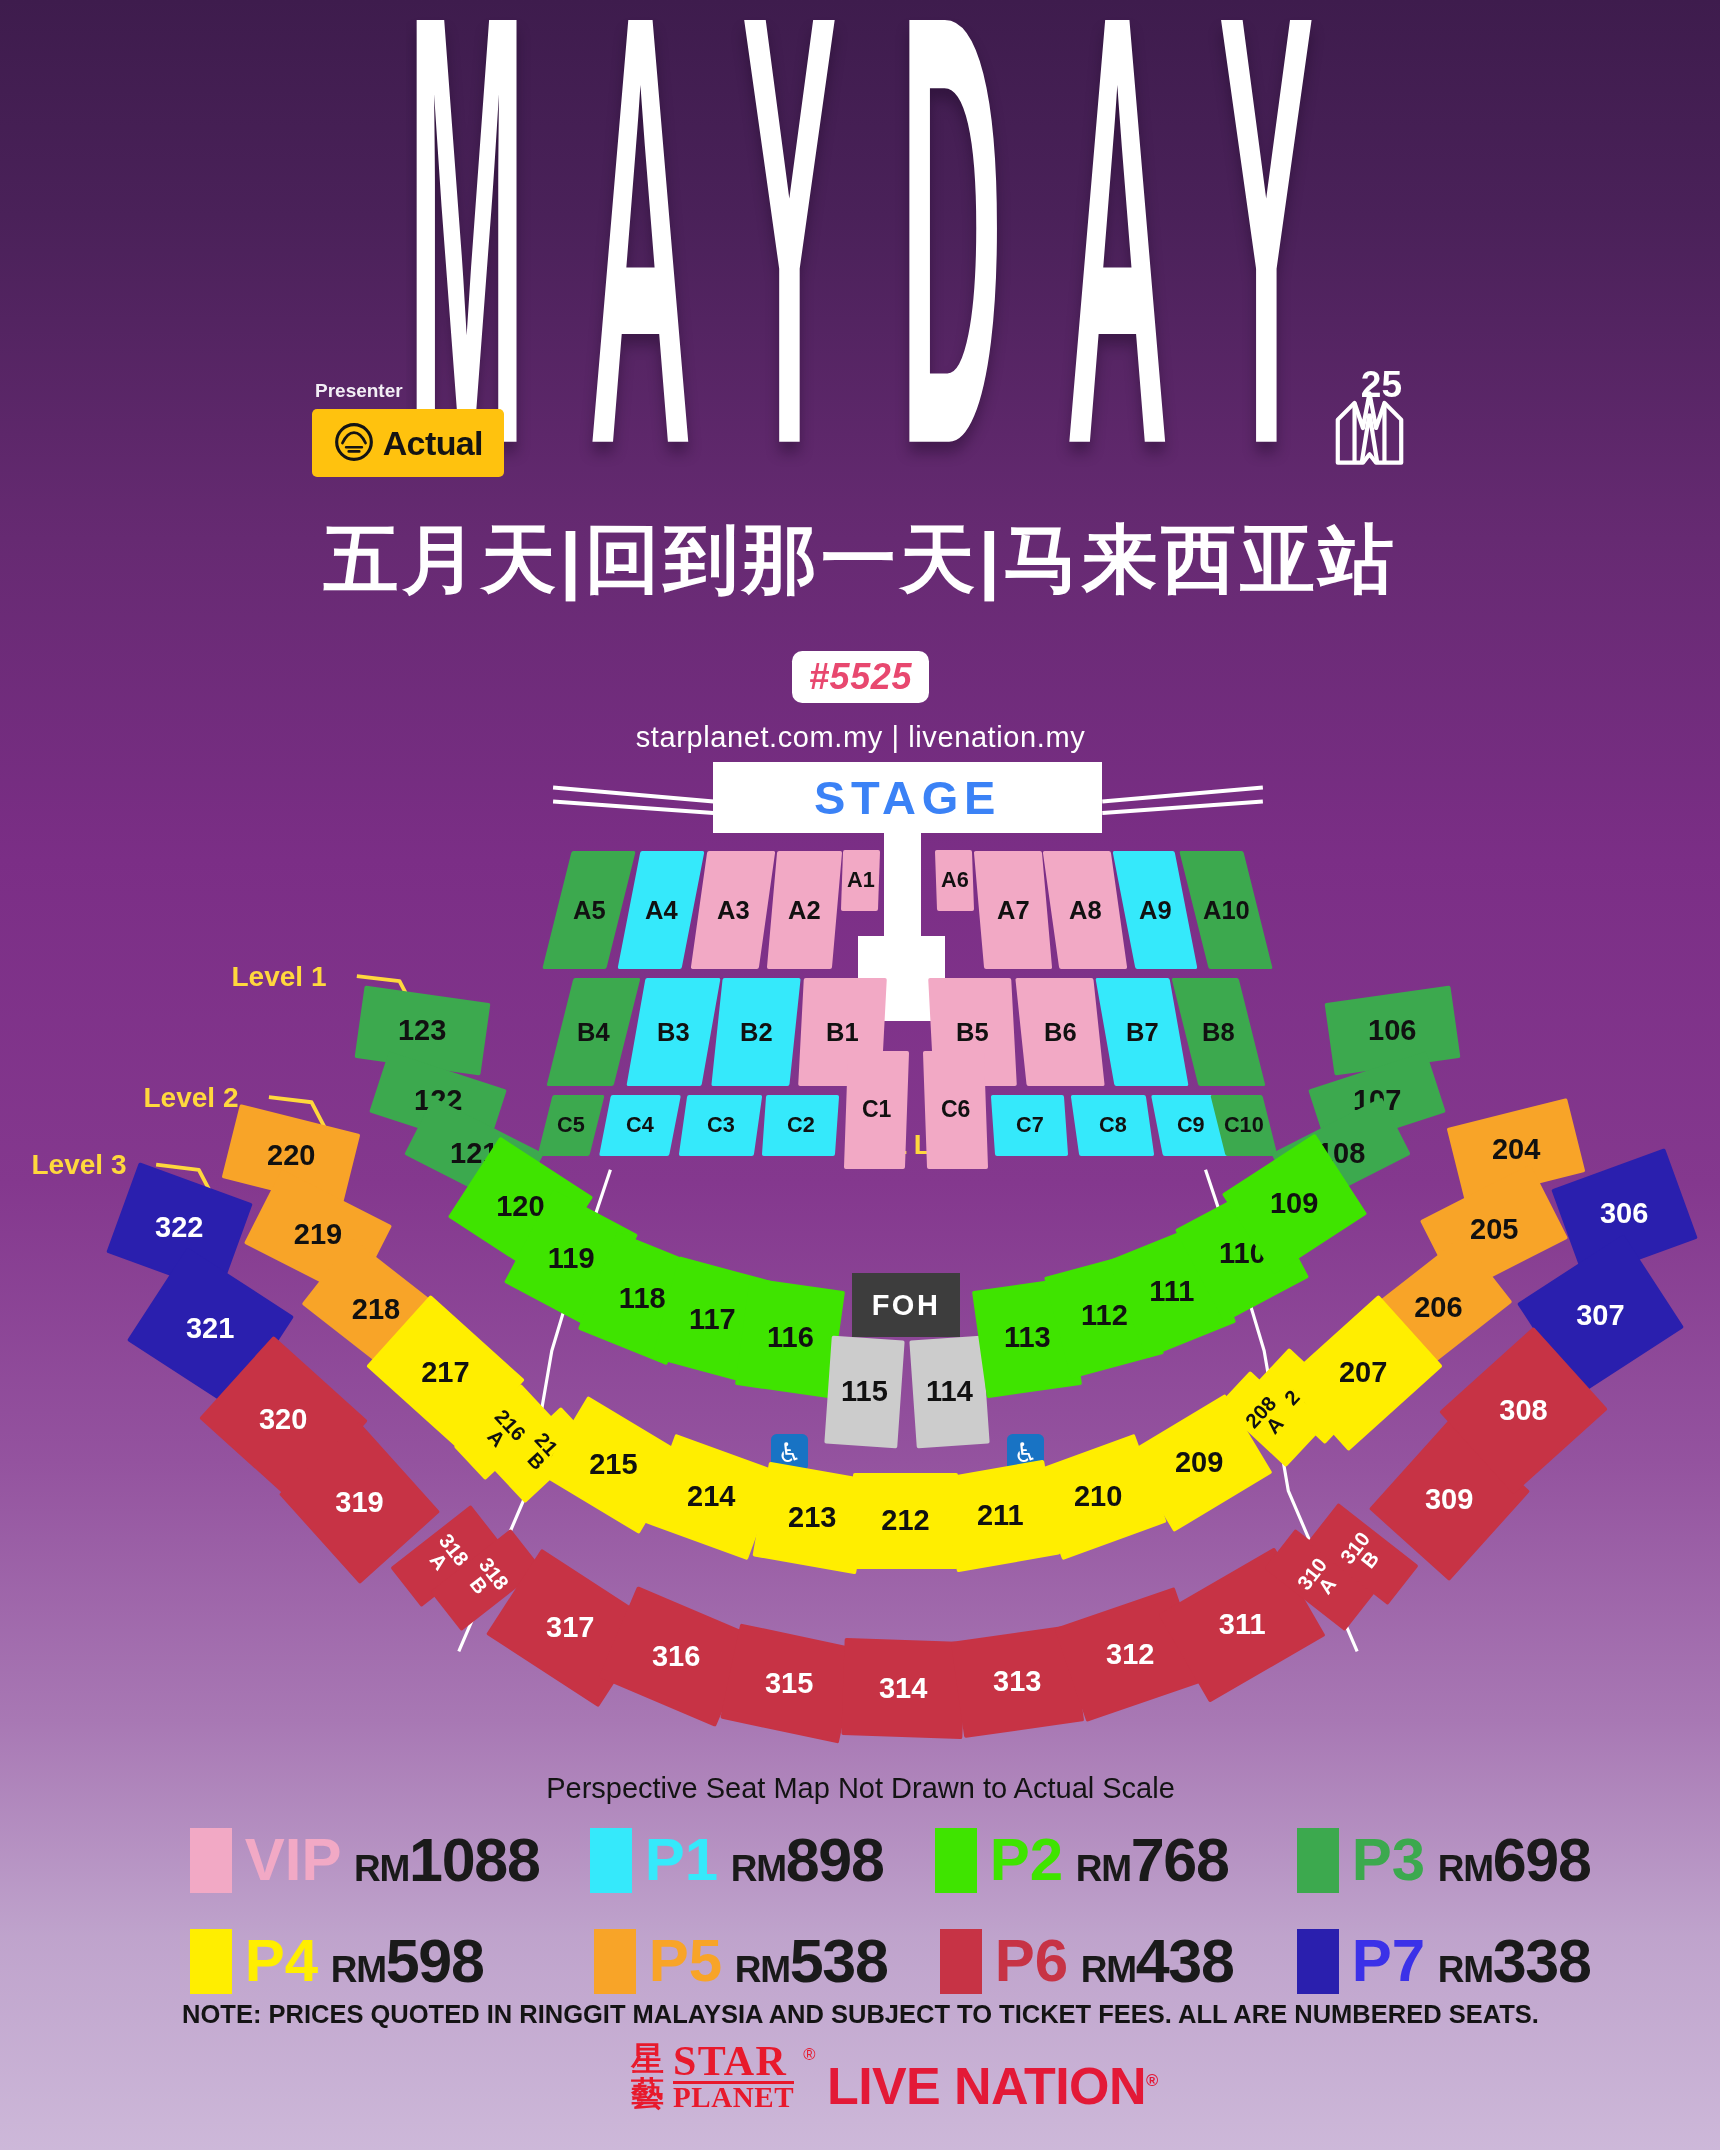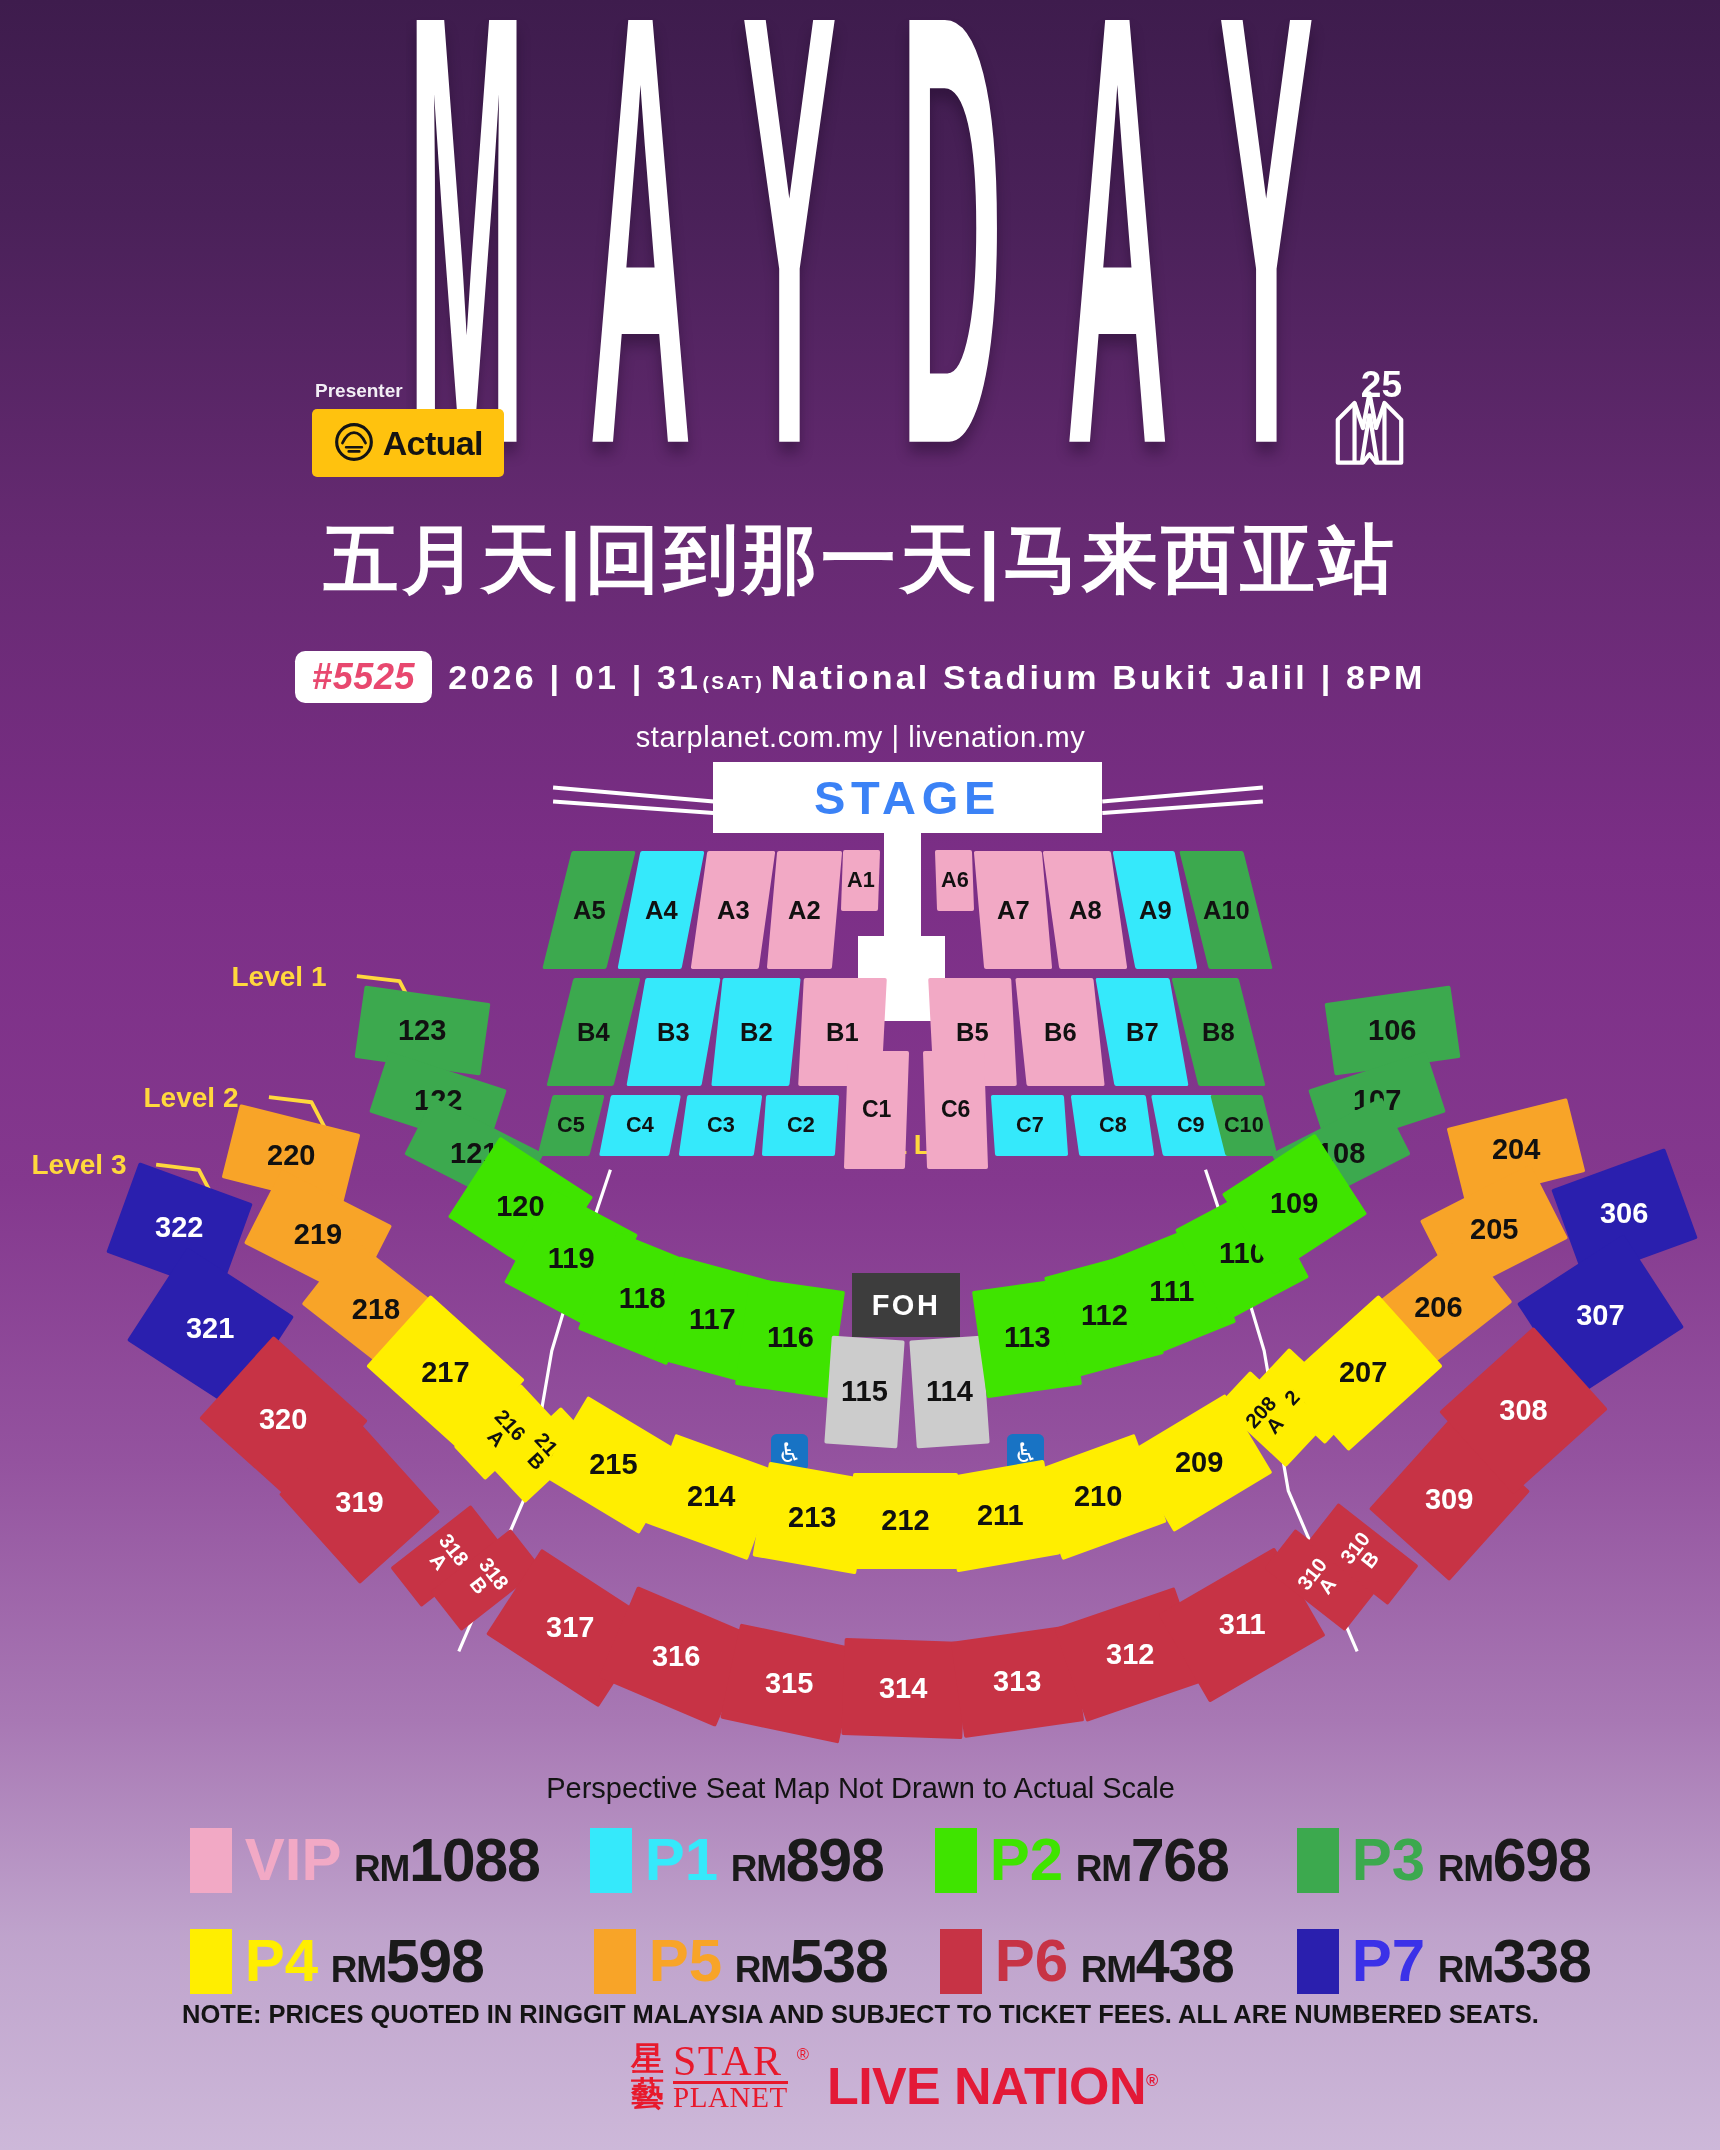--- a/index.html
+++ b/index.html
@@ -50,21 +50,21 @@
   .legend-item { position:absolute; display:flex; align-items:center; gap:12.7px; height:74px; }
   .legend-item .sw { width:42px; height:65px; }
   .legend-item .code { font-size:60px; font-weight:900; line-height:1; }
   .legend-item .price { display:flex; align-items:baseline; color:#1a1a1a; font-weight:800; letter-spacing:-1.3px; }
   .legend-item .price .cur { font-size:37px; }
   .legend-item .price .val { font-size:61px; }
   .note { left:0; right:0; top:2000px; text-align:center; font-size:25.5px; font-weight:600; color:#141414; letter-spacing:0px; }
   
   .starplanet { left:631px; top:2042px; display:flex; align-items:center; gap:9px; color:#e8192c; }
   .sp-cn { display:flex; flex-direction:column; font-family:"Liberation Serif","DejaVu Serif",serif; font-size:33px; font-weight:700; line-height:1.05; }
-  .sp-en { font-family:"Liberation Serif","DejaVu Serif",serif; font-weight:400; line-height:0.9; }
+  .sp-en { font-family:"Liberation Serif","DejaVu Serif",serif; font-weight:700; line-height:0.9; }
   .sp-en .t { font-size:42px; border-bottom:3.2px solid #e8192c; letter-spacing:1.3px; }
   .sp-en .b { font-size:29px; letter-spacing:0.6px; }
   .sp-reg { font-size:16.6px; align-self:flex-start; margin-top:2.5px; }
   .livenation { left:827px; top:2056px; color:#e31937; font-size:52px; font-weight:900; letter-spacing:-0.6px; white-space:nowrap; }
   .livenation sup { font-size:16.6px; }
   svg.overlay { position:absolute; left:0; top:0; pointer-events:none; }
 </style>
 </head>
 <body>
 
@@ -89,25 +89,20 @@
       <path d="M36 22 L36 122 M86 22 L86 122 M61 40 L48 122 M61 40 L74 122"></path>
     </g>
   </svg>
 </div>
 
 <div class="abs cn-title">五月天|回到那一天|马来西亚站</div>
 
 <div class="abs date-row">
   <div class="code-badge">
     <span>#5525</span>
-  </div>
-  <div class="date-text">
-    <span>2026 | 01 | 31</span>
-    <span class="sat">(SAT)</span>
-    <span>National Stadium Bukit Jalil | 8PM</span>
   </div>
 </div>
 
 <div class="abs urls">starplanet.com.my | livenation.my</div>
 
 <div class="abs" id="seat-map" style="left:0;top:0;width:1721px;height:2151px;">
   <div class="abs stage">
       <span>STAGE</span>
     </div>
   <div class="abs runway"></div>

